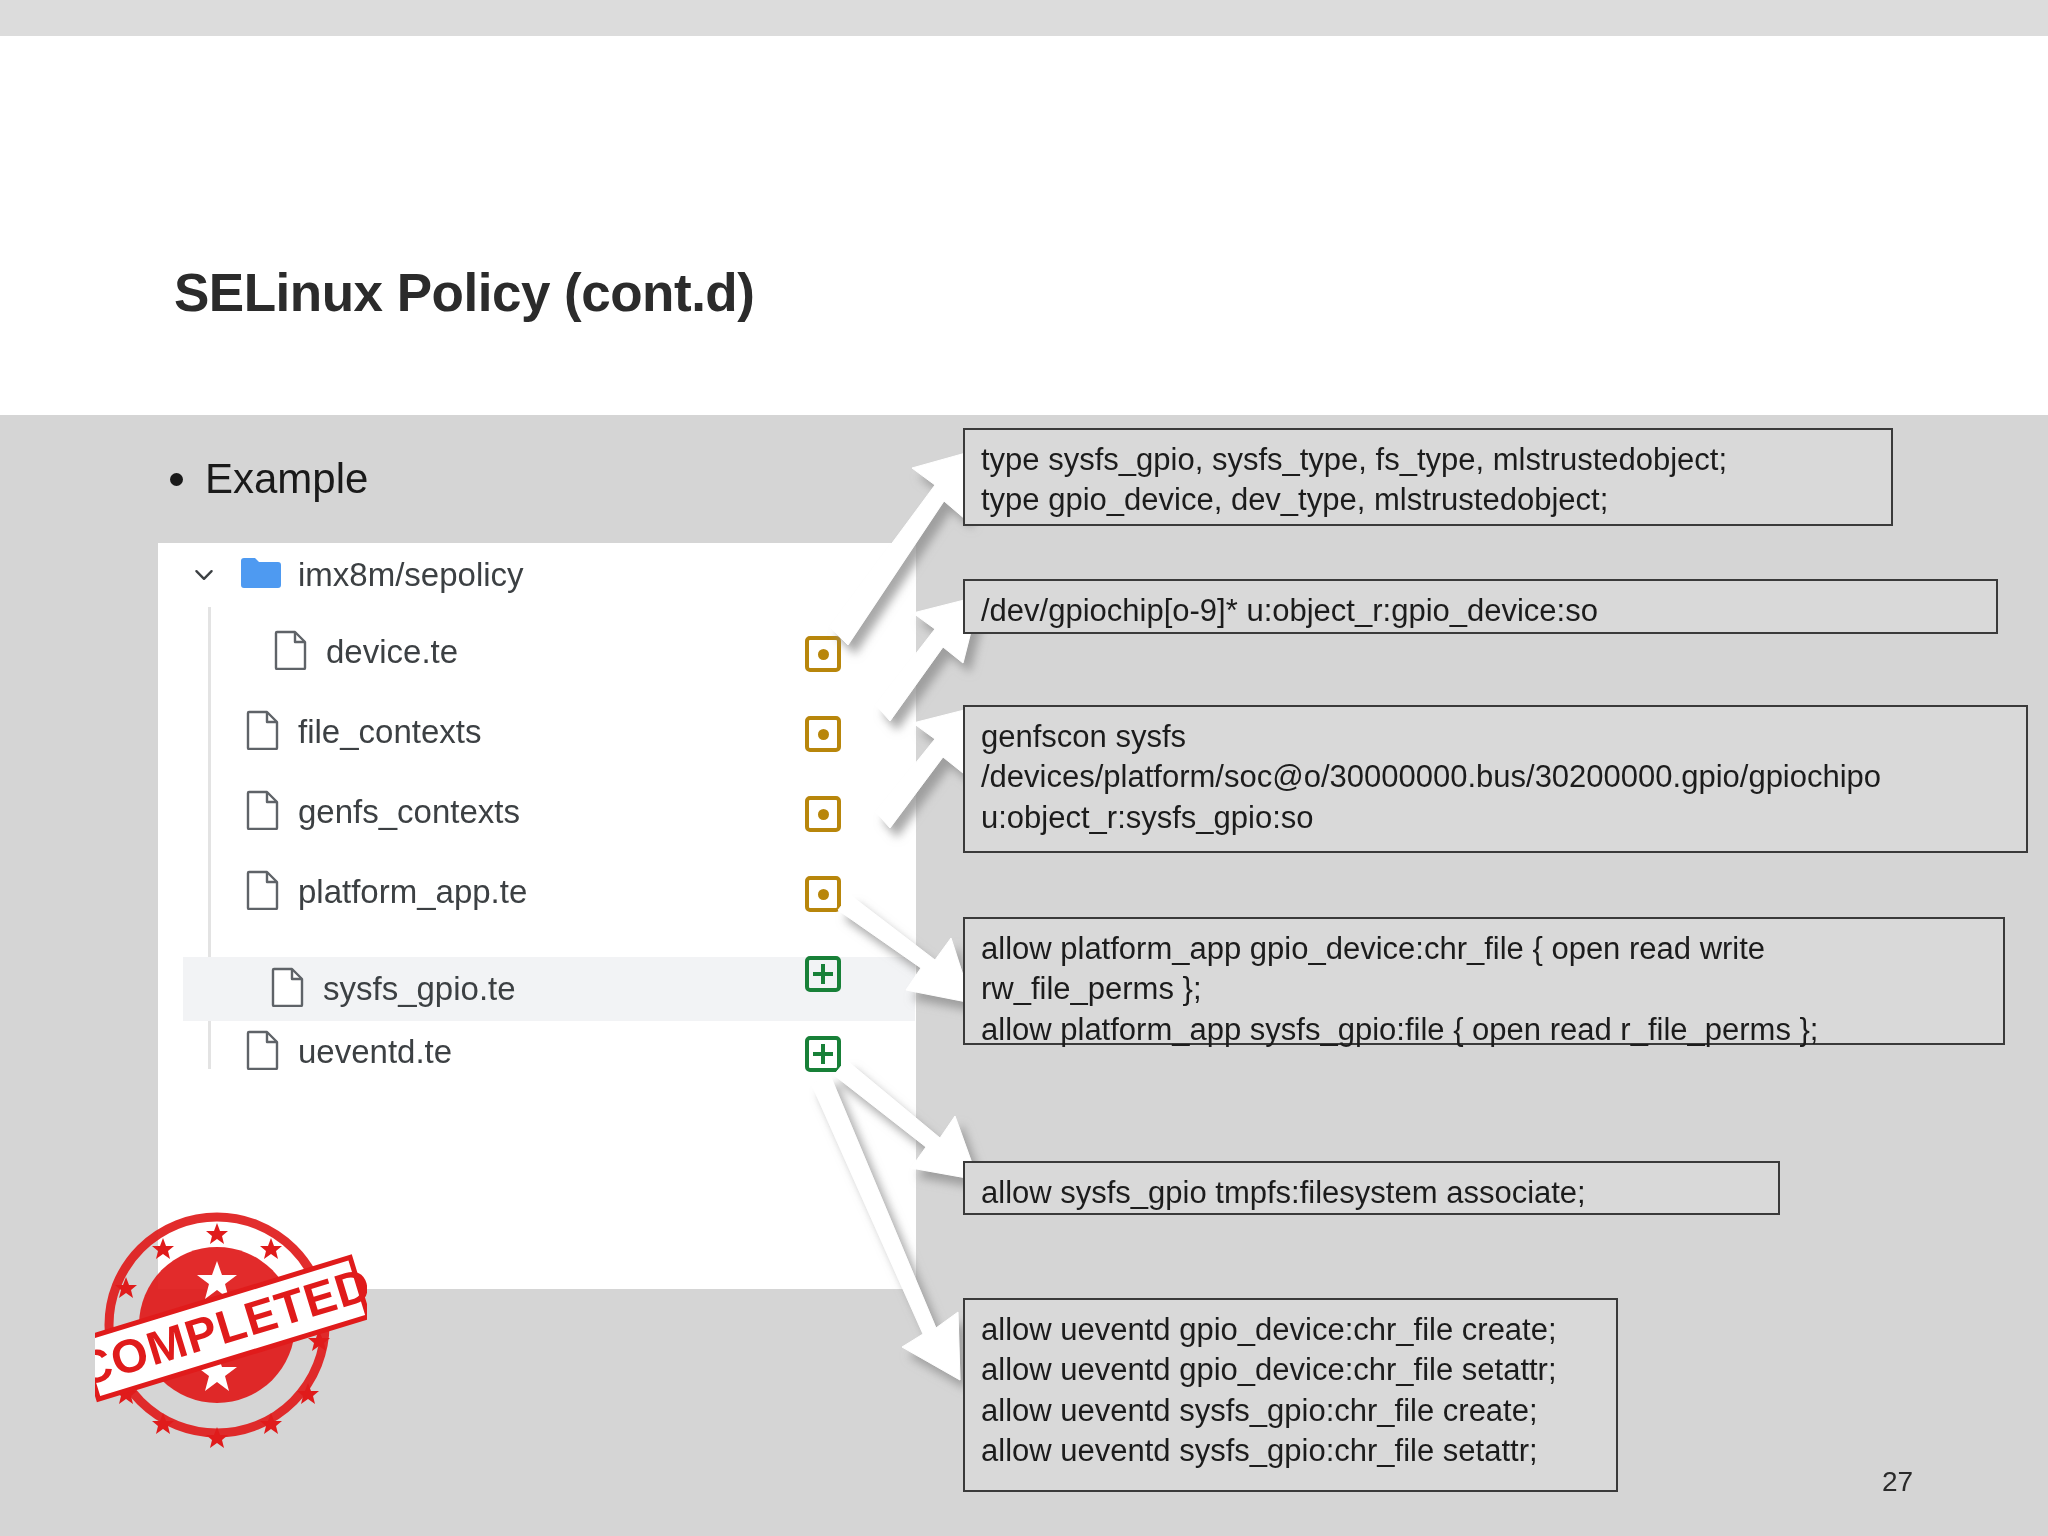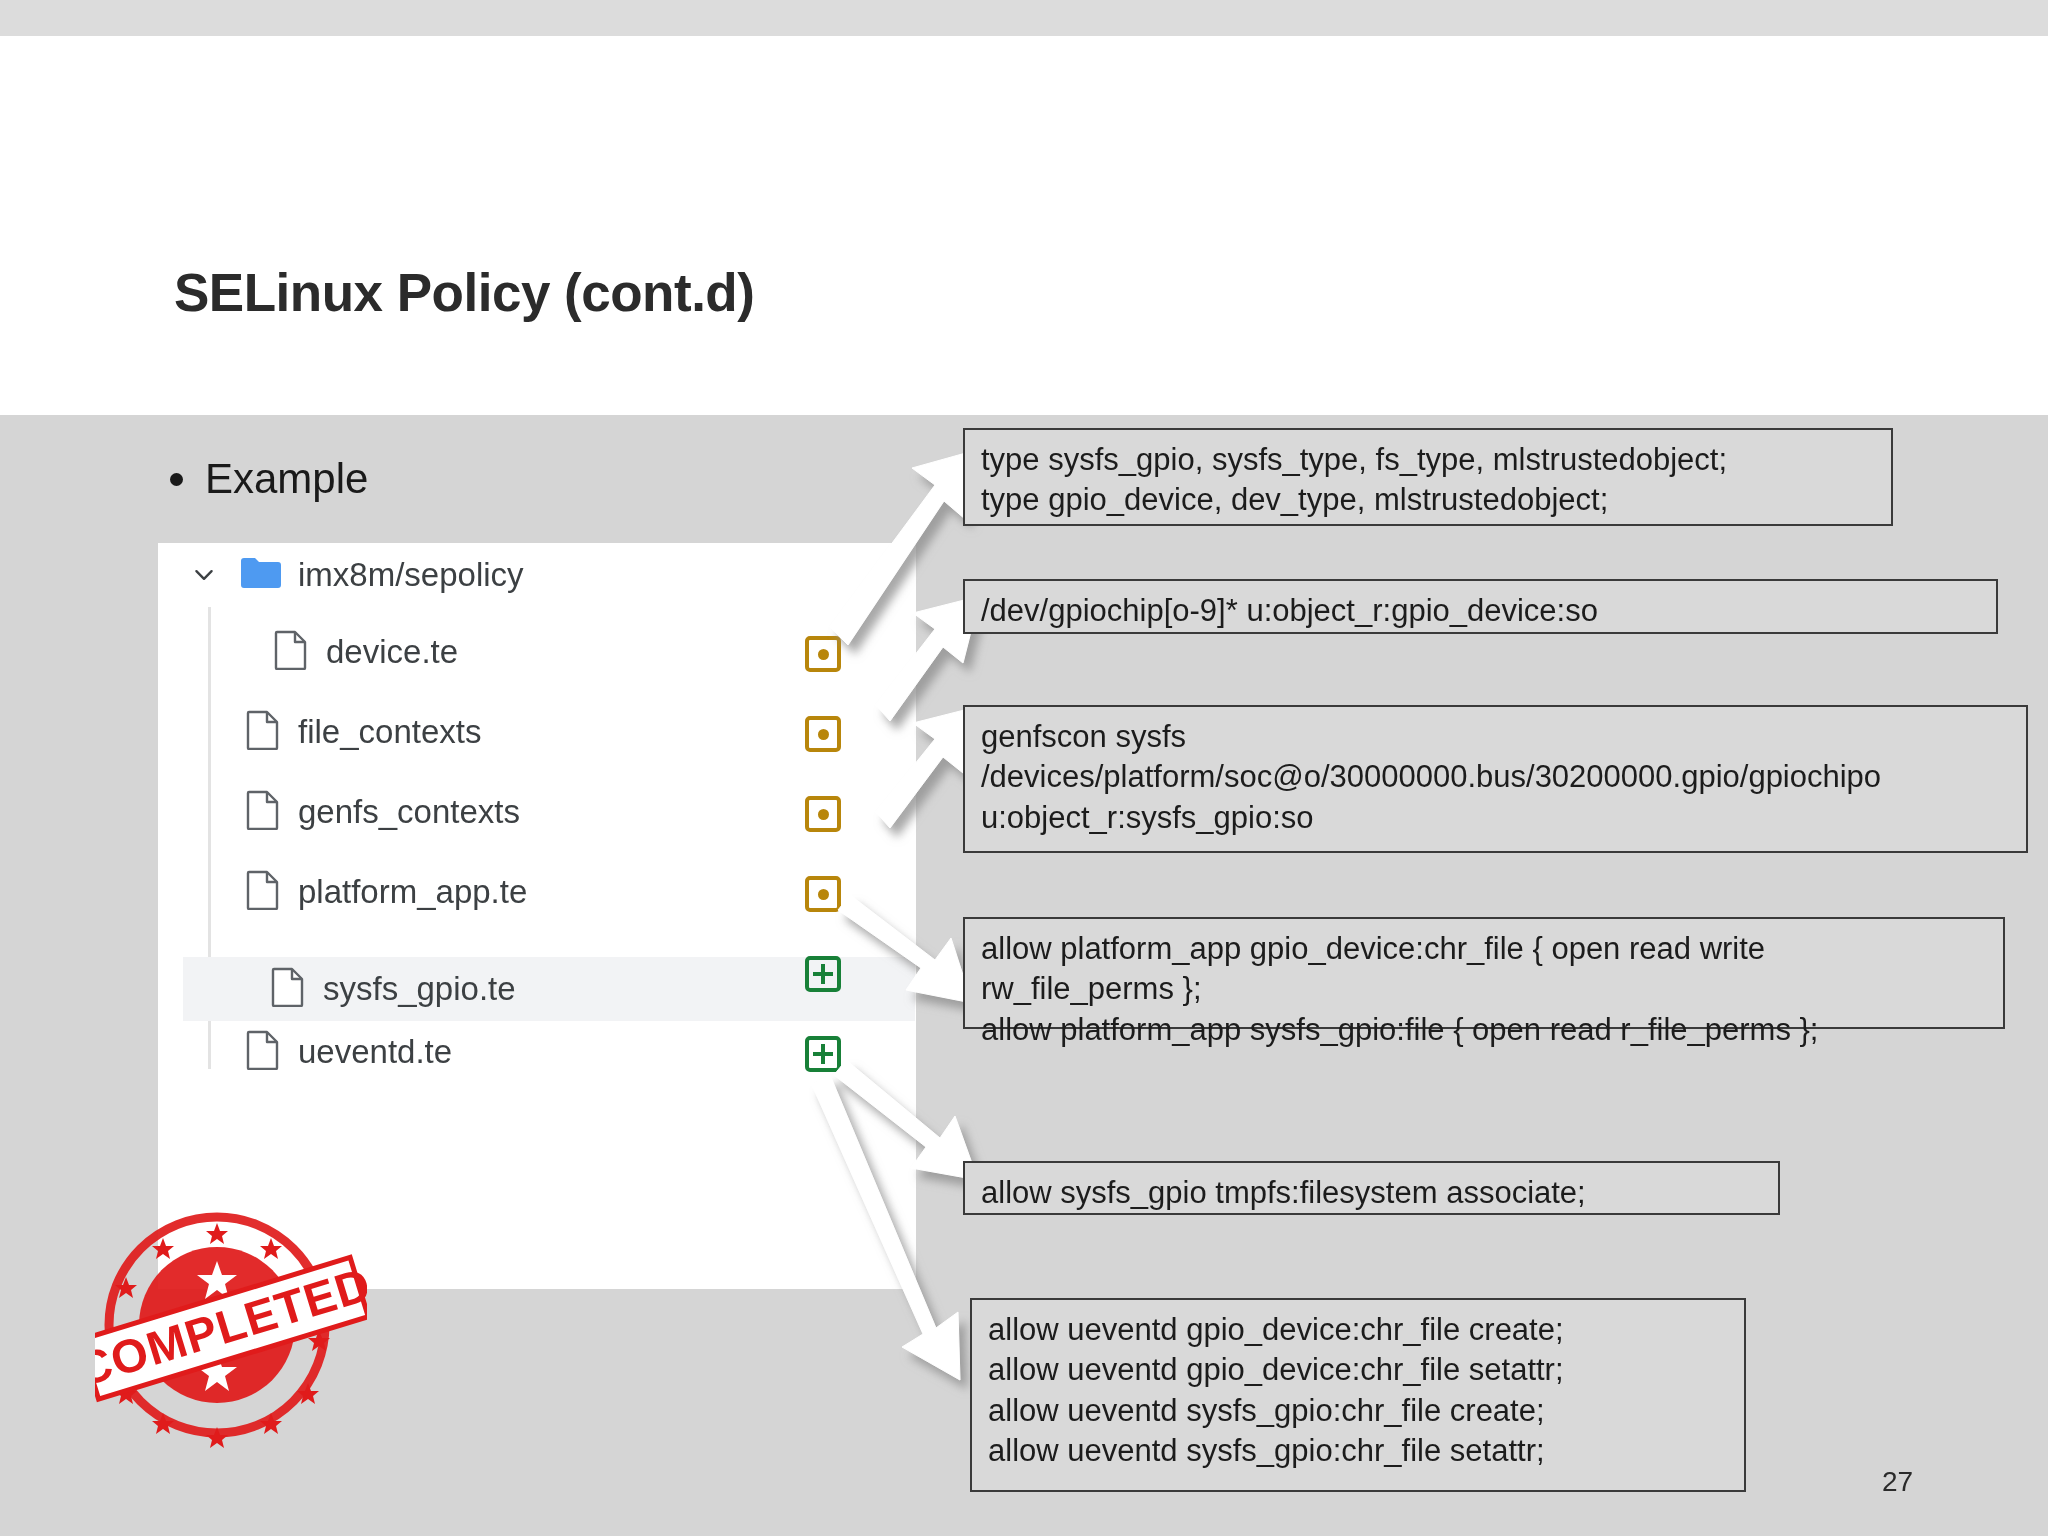--- a/index.html
+++ b/index.html
@@ -223,27 +223,27 @@
 
   <div class="callout" style="left:963px;top:428px;width:930px;height:98px;">type sysfs_gpio, sysfs_type, fs_type, mlstrustedobject;
 type gpio_device, dev_type, mlstrustedobject;</div>
 
   <div class="callout" style="left:963px;top:579px;width:1035px;height:55px;">/dev/gpiochip[o-9]* u:object_r:gpio_device:so</div>
 
   <div class="callout" style="left:963px;top:705px;width:1065px;height:148px;">genfscon sysfs
 /devices/platform/soc@o/30000000.bus/30200000.gpio/gpiochipo
 u:object_r:sysfs_gpio:so</div>
 
-  <div class="callout" style="left:963px;top:917px;width:1042px;height:112px;">allow platform_app gpio_device:chr_file { open read write
+  <div class="callout" style="left:963px;top:917px;width:1042px;height:128px;">allow platform_app gpio_device:chr_file { open read write
 rw_file_perms };
 allow platform_app sysfs_gpio:file { open read r_file_perms };</div>
 
   <div class="callout" style="left:963px;top:1161px;width:817px;height:54px;">allow sysfs_gpio tmpfs:filesystem associate;</div>
 
-  <div class="callout" style="left:963px;top:1298px;width:776px;height:194px;margin-left:7px;">allow ueventd gpio_device:chr_file create;
+  <div class="callout" style="left:963px;top:1298px;width:655px;height:194px;">allow ueventd gpio_device:chr_file create;
 allow ueventd gpio_device:chr_file setattr;
 allow ueventd sysfs_gpio:chr_file create;
 allow ueventd sysfs_gpio:chr_file setattr;</div>
 
   <div class="stamp">
     <svg width="272" height="250" viewBox="0 0 272 250">
       <g>
         <circle cx="122" cy="120" r="108" fill="none" stroke="#e01b1b" stroke-width="9" opacity="0.92"></circle>
         <circle cx="122" cy="120" r="78" fill="#e01b1b" opacity="0.93"></circle>
         <g fill="#ffffff">

